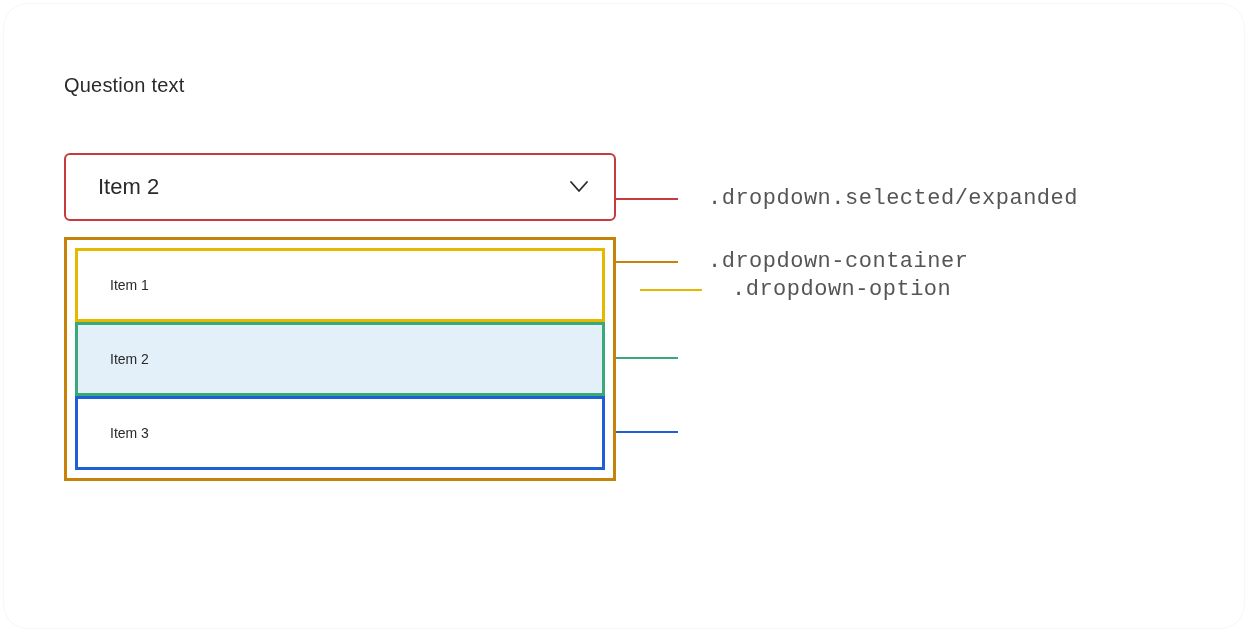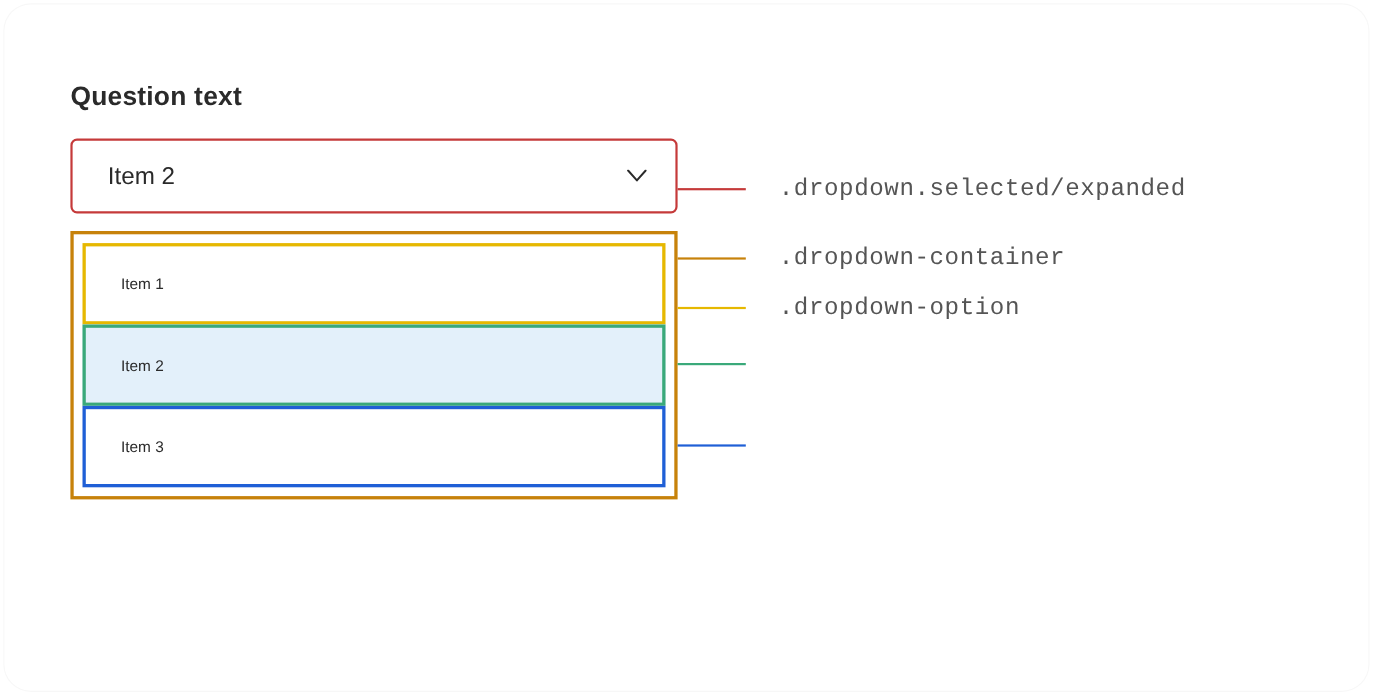--- a/index.html
+++ b/index.html
@@ -19,24 +19,24 @@
       left: 4px;
       top: 4px;
       width: 1240px;
       height: 624px;
       background: #fff;
       border-radius: 24px;
       box-shadow: 0 0 0 1px rgba(0,0,0,0.03);
       padding: 70px 60px;
     }
     .question {
-      font-size: 24px;
+      font-size: 20px;
       color: #2a2a2a;
-      font-weight: 700;
-      margin-bottom: 24px;
+      font-weight: 400;
+      margin-bottom: 56px;
       letter-spacing: 0.2px;
     }
     .row {
       display: flex;
       align-items: stretch;
     }
     .dropdown-block {
       width: 552px;
     }
     .dropdown-collapsed {
@@ -146,21 +146,21 @@
 
     <div class="annotations">
       <div class="annotation-row" style="top:33px;">
         <div class="lead lead-red"></div>
         <div class="ann-text">.dropdown.selected/expanded</div>
       </div>
       <div class="annotation-row" style="top:96px;justify-content:space-between;">
         <div class="lead lead-orange"></div>
         <div class="ann-text">.dropdown-container</div>
       </div>
-      <div class="annotation-row" style="top:141px;">
+      <div class="annotation-row" style="top:124px;margin-left:24px;">
         <div class="lead lead-yellow"></div>
         <div class="ann-text">.dropdown-option</div>
       </div>
       <div class="annotation-row" style="top:204px;">
         <div class="lead lead-green"></div>
       </div>
       <div class="annotation-row" style="top:278px;">
         <div class="lead lead-blue"></div>
       </div>
     </div>

